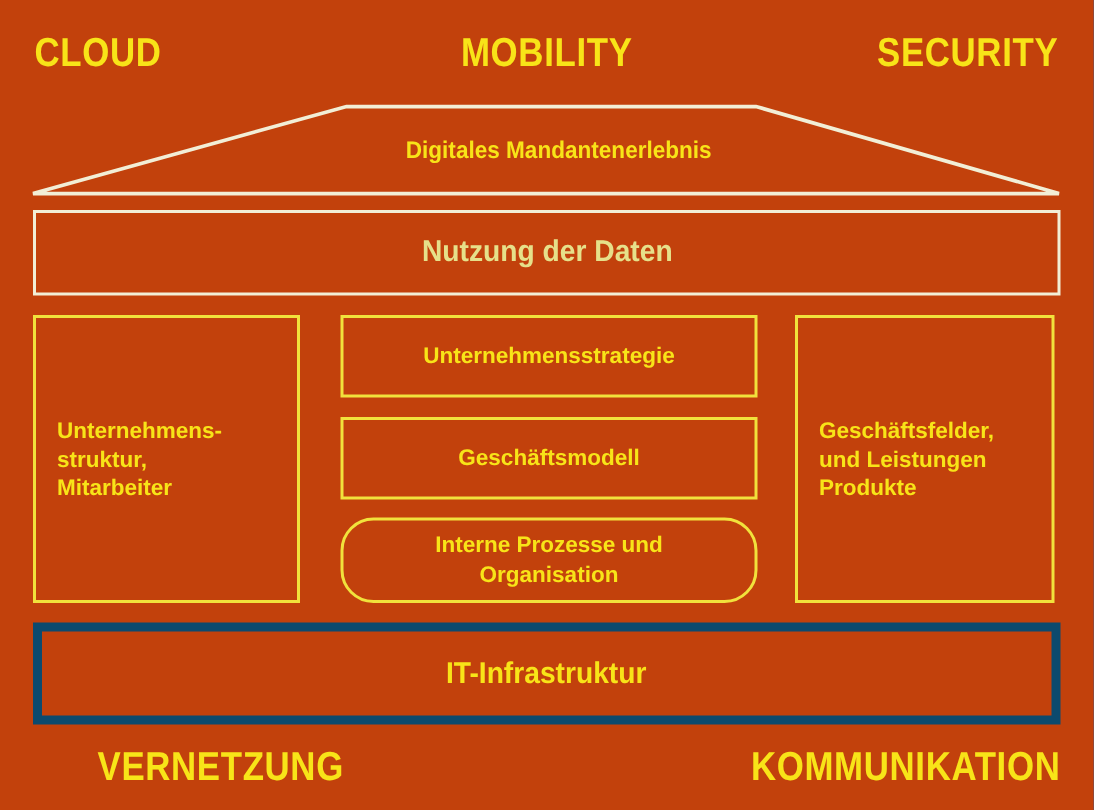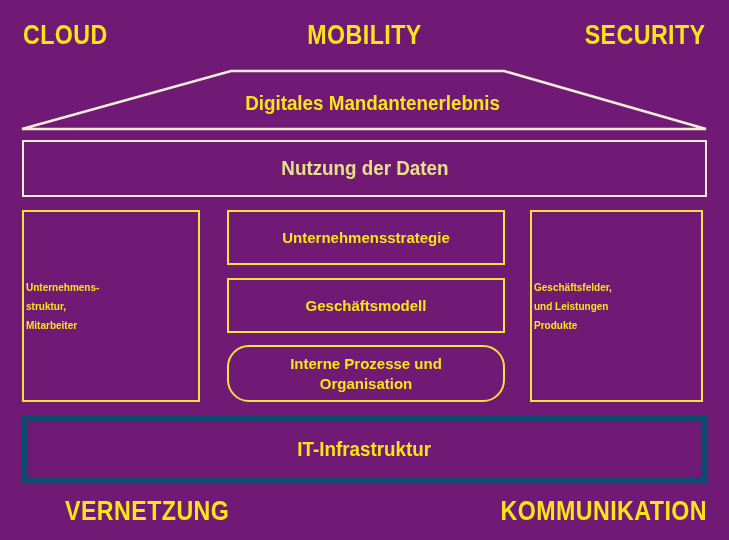--- a/index.html
+++ b/index.html
@@ -1,21 +1,21 @@
 <!DOCTYPE html>
 <html><head>
 <meta charset="utf-8">
 <style>
   html, body { margin: 0; padding: 0; }
   body { background: #3a5a8a; }
   .stage {
     position: relative;
     width: 729px;
     height: 540px;
-    background: #701a75;
+    background: #c2410c;
     overflow: hidden;
     font-family: "Liberation Sans", sans-serif;
   }
   
   .corner {
     position: absolute;
     font-size: 27px;
     line-height: 1;
     font-weight: bold;
     color: #f8e418;
@@ -26,21 +26,21 @@
   .tc { left: 0; right: 0; top: 22px; text-align: center; } .tc .cond { transform-origin: 50% 50%; }
   .tr { right: 23px; top: 22px; }   .tr .cond { transform-origin: 100% 50%; }
   .bl { left: 23px; top: 498px; margin-left: 42px; }   .bl .cond { transform-origin: 0 50%; }
   .br { right: 22px; top: 498px; }  .br .cond { transform-origin: 100% 50%; }
 
   
   .roof-svg { position: absolute; left: 0; top: 0; }
   .roof-svg polygon { fill: none; stroke: #f2eed6; stroke-width: 2.5; stroke-linejoin: miter; }
   .roof-label {
     position: absolute; left: 0; right: 0; top: 92px;
-    text-align: center; font-size: 20px; font-weight: bold; color: #f8e418; padding-left: 16px;
+    text-align: center; font-size: 16px; font-weight: bold; color: #f8e418; padding-left: 16px;
   }
   .semi-cond { display: inline-block; transform: scaleX(0.94); transform-origin: 50% 50%; }
 
   
   .band {
     position: absolute; left: 22px; width: 685px; box-sizing: border-box;
     display: flex; align-items: center; justify-content: center;
     font-size: 20px; font-weight: bold;
   }
   .band-top { top: 140px; height: 57px; border: 2px solid #f2eed6; color: #e6e08a; }
@@ -48,22 +48,22 @@
 
   
   .sidebox {
     position: absolute; top: 210px; height: 192px; width: 178px;
     border: 2px solid #f1e23c; box-sizing: border-box;
     display: flex; align-items: center;
   }
   .leftbox { left: 22px; }
   .rightbox { left: 530px; width: 173px; }
   .linegroup {
-    padding-left: 2px;
-    font-size: 10px; font-weight: bold; color: #f8e418; line-height: 19px;
+    padding-left: 14px;
+    font-size: 15px; font-weight: bold; color: #f8e418; line-height: 19px;
   }
   .midbox {
     position: absolute; left: 227px; width: 278px;
     border: 2px solid #f1e23c; box-sizing: border-box;
     display: flex; align-items: center; justify-content: center;
     text-align: center; font-size: 15px; font-weight: bold; color: #f8e418;
     line-height: 20px;
   }
   .mid1 { top: 210px; height: 55px; justify-content: center; }
   .mid2 { top: 278px; height: 55px; }

